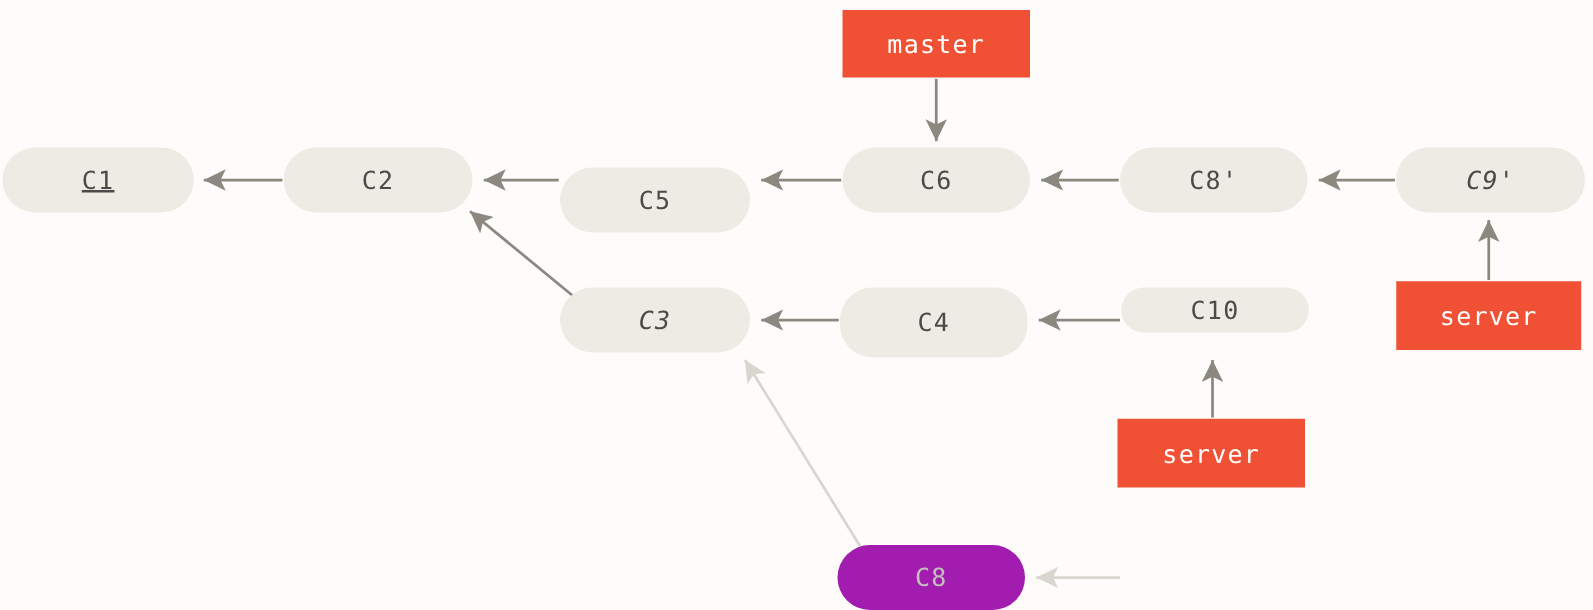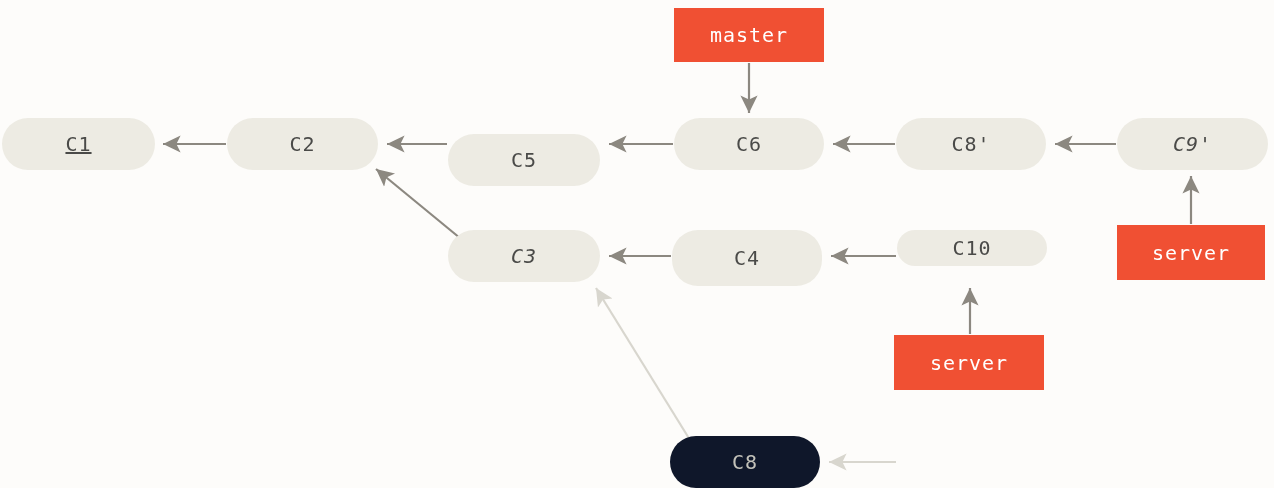--- a/index.html
+++ b/index.html
@@ -28,21 +28,21 @@
     border-radius:26px;
     display:flex;
     align-items:center;
     justify-content:center;
     color:#4a4a48;
     font-size:20px;
     letter-spacing:1px;
     z-index:2;
   }
   .node.faded{
-    background:#0f172a;
+    background:#a21caf;
     color:#c3c2ba;
   }
   .ref{
     position:absolute;
     box-sizing:border-box;
     background:#f05033;
     display:flex;
     align-items:center;
     justify-content:center;
     color:#ffffff;

